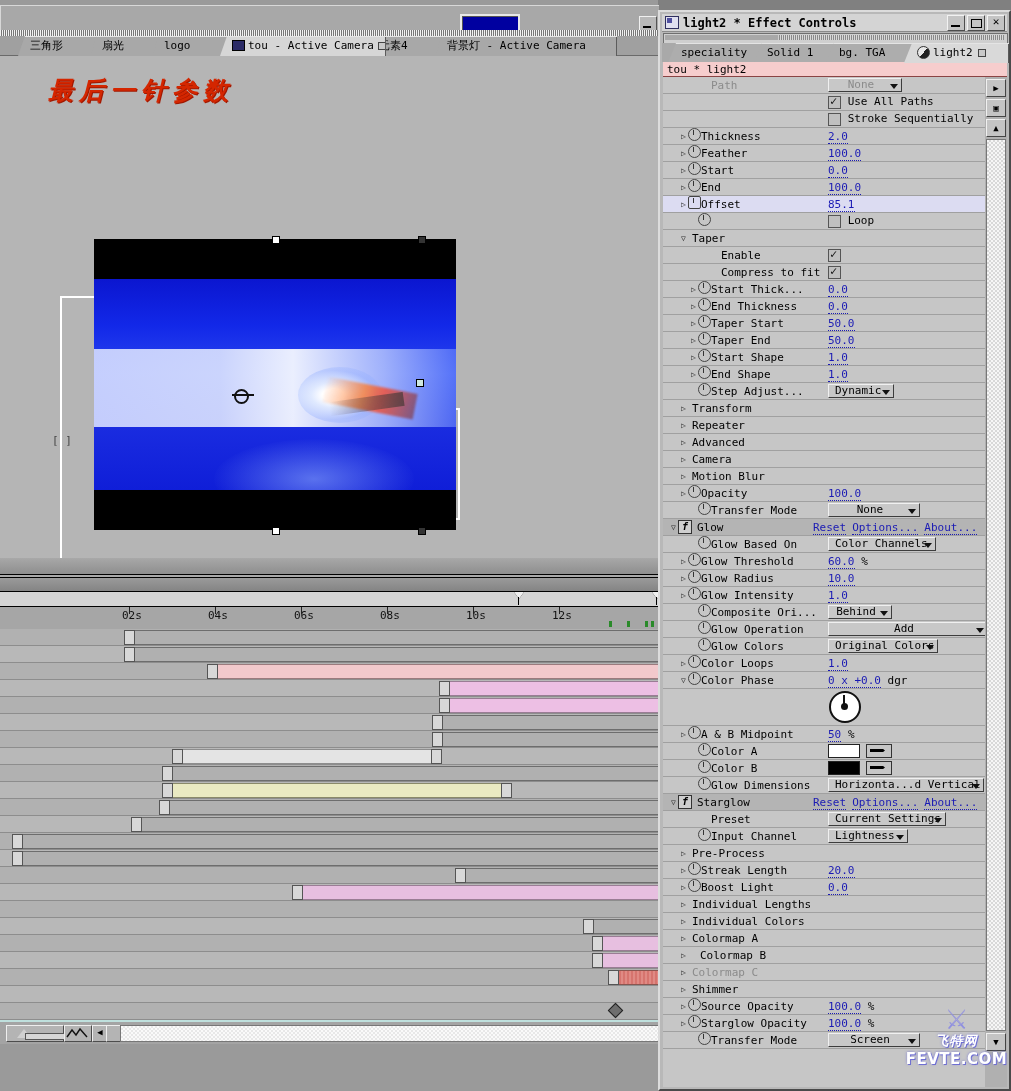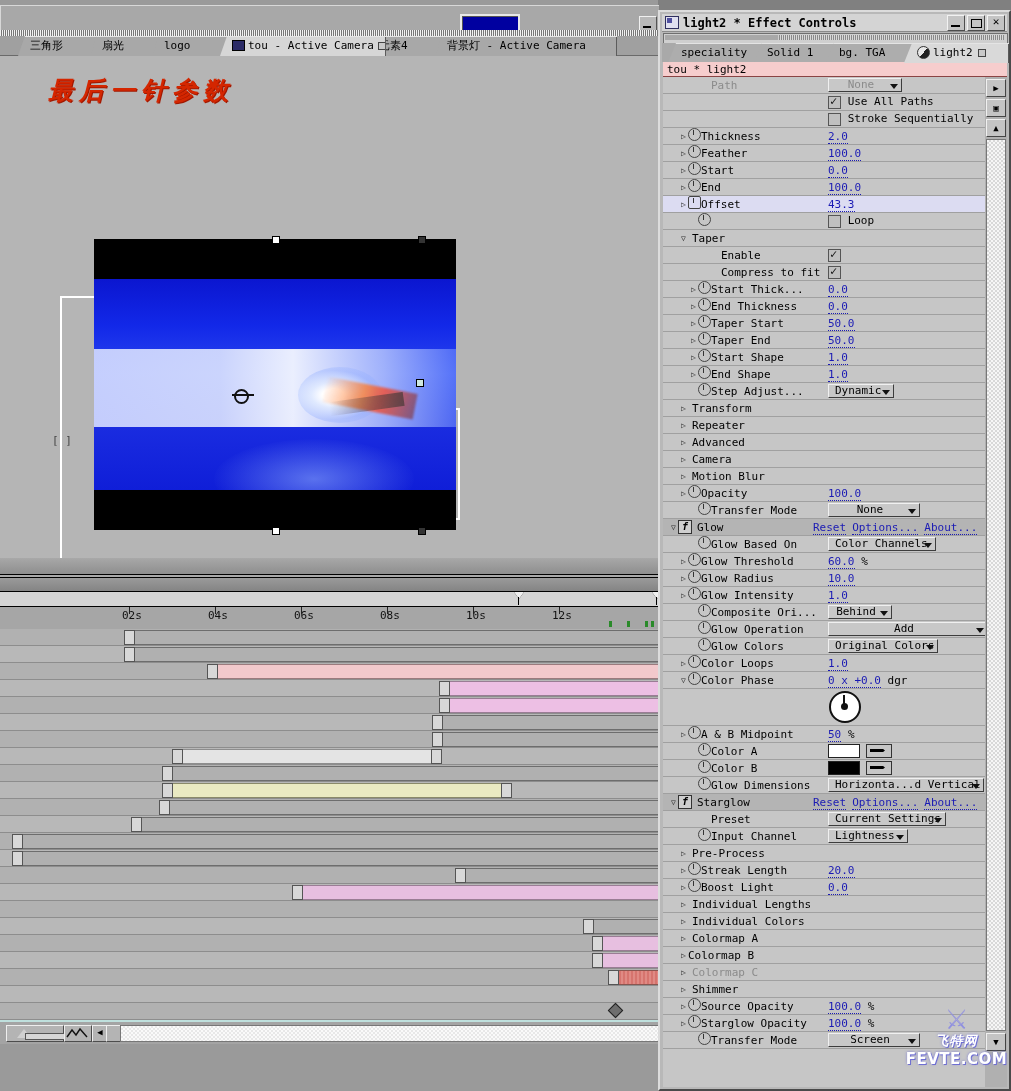--- a/index.html
+++ b/index.html
@@ -477,21 +477,21 @@
           <span class="arw">▷</span>
           <span class="sw"><span class="stopw"></span></span>
           <span class="lbl">End</span>
           <span class="val"><span class="num">100.0</span></span>
         </div>
         <div class="prow sel">
           <span style="display:inline-block;width:14px"></span>
           <span class="arw">▷</span>
           <span class="sw"><span class="stopw box"></span></span>
           <span class="lbl">Offset</span>
-          <span class="val"><span class="num">43.3</span></span>
+          <span class="val"><span class="num">85.1</span></span>
         </div>
         <div class="prow">
           <span style="display:inline-block;width:24px"></span>
           <span class="arw"></span>
           <span class="sw"><span class="stopw"></span></span>
           <span class="lbl"></span>
           <span class="val"><span class="chk"></span> <span>Loop</span></span>
         </div>
         <div class="prow">
           <span style="display:inline-block;width:14px"></span>
@@ -754,21 +754,21 @@
           <span class="lbl" style="margin-left:4px">Individual Colors</span>
         </div>
         <div class="prow">
           <span style="display:inline-block;width:14px"></span>
           <span class="arw">▷</span>
           <span class="lbl" style="margin-left:4px">Colormap A</span>
         </div>
         <div class="prow">
           <span style="display:inline-block;width:14px"></span>
           <span class="arw">▷</span>
-          <span class="lbl" style="margin-left:0">Colormap B</span>
+          <span class="lbl" style="margin-left:12px">Colormap B</span>
         </div>
         <div class="prow dim">
           <span style="display:inline-block;width:14px"></span>
           <span class="arw">▷</span>
           <span class="lbl" style="margin-left:4px">Colormap C</span>
         </div>
         <div class="prow">
           <span style="display:inline-block;width:14px"></span>
           <span class="arw">▷</span>
           <span class="lbl" style="margin-left:4px">Shimmer</span>

